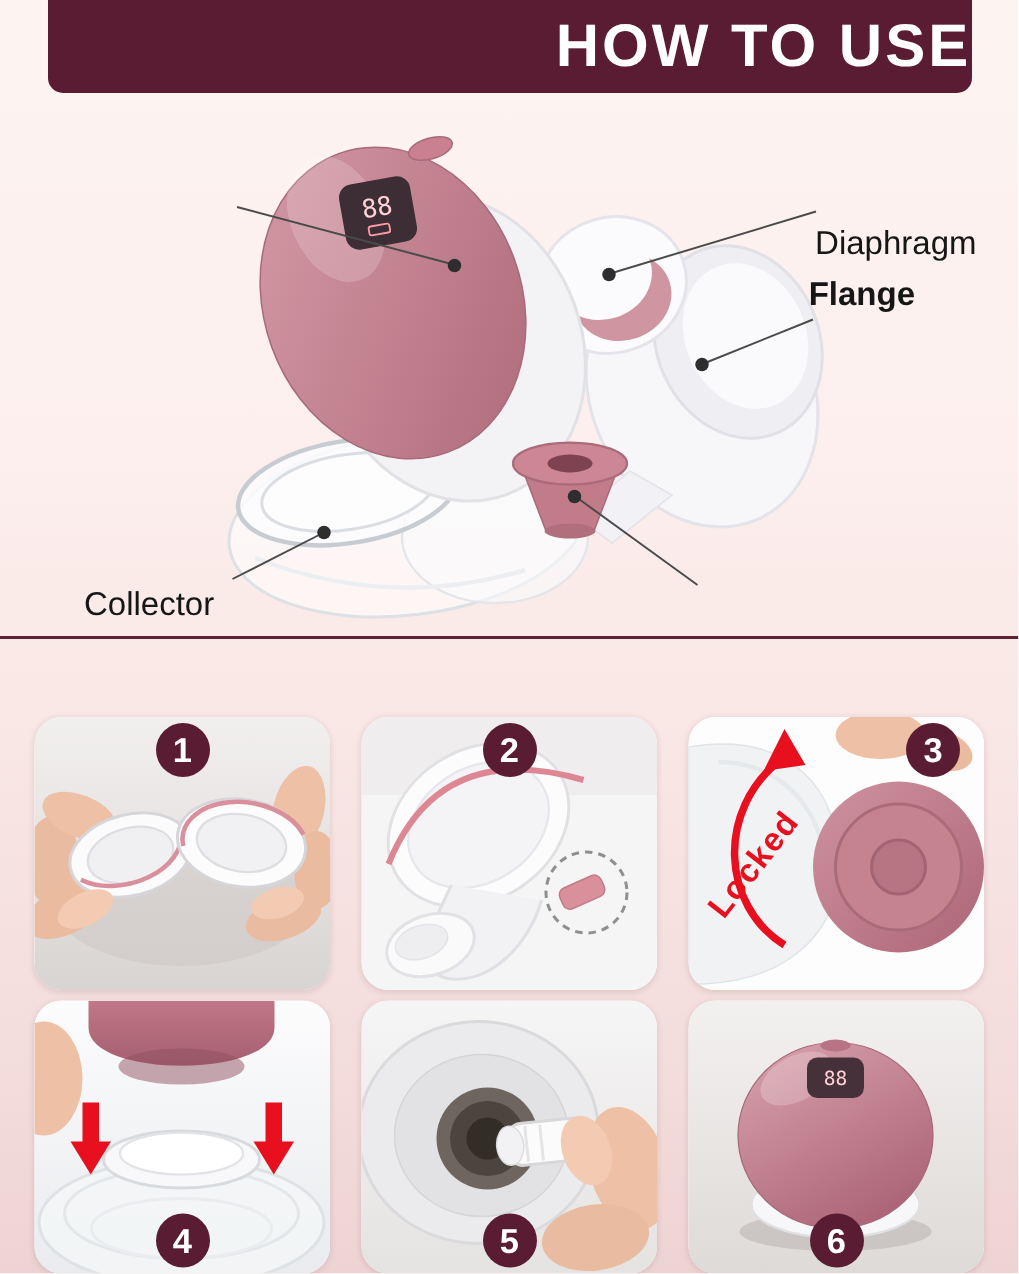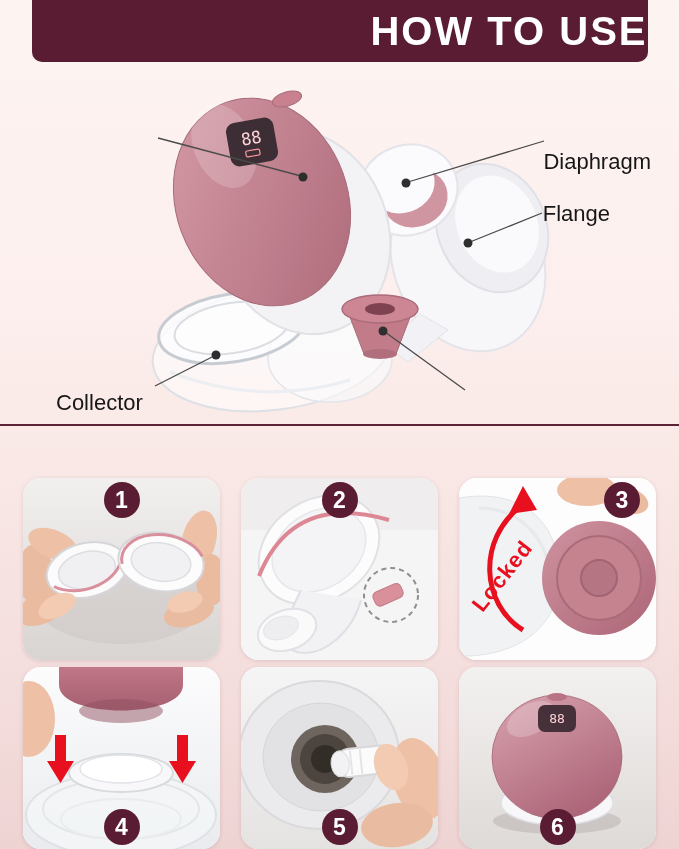--- a/index.html
+++ b/index.html
@@ -12,21 +12,21 @@
     width:616px; height:62px; background:#5a1c33; border-radius:0 0 10px 10px;
     display:flex; align-items:center; justify-content:flex-end; }
   .banner h1{ color:#ffffff; font-size:40px; font-weight:bold; letter-spacing:2px; }
 
   
   .diagram{ position:absolute; top:62px; left:0; width:679px; height:362px; }
   .diagram svg.art{ position:absolute; left:0; top:0; }
   .part-label{ position:absolute; font-size:22px; color:#161616; white-space:nowrap; }
   .lbl-motor{ left:42px; top:62px; }
   .lbl-diaphragm{ right:28px; top:67px;margin-top:20px; }
-  .lbl-flange{ right:69px; top:139px; }
+  .lbl-flange{ right:69px; top:121px;font-weight:bold; }
   .lbl-collector{ left:56px; top:328px; }
   .lbl-duckbill{ left:468px; top:316px; }
 
   .divider{ position:absolute; top:424px; left:0; width:679px; height:2px; background:#5d2236; border:0; }
 
   
   .steps{ position:absolute; top:478px; left:23px;
     display:grid; grid-template-columns:repeat(3,197px); grid-auto-rows:182px;
     column-gap:21px; row-gap:7px; }
   .tile{ position:relative; border-radius:18px; overflow:hidden; background:#ffffff;

